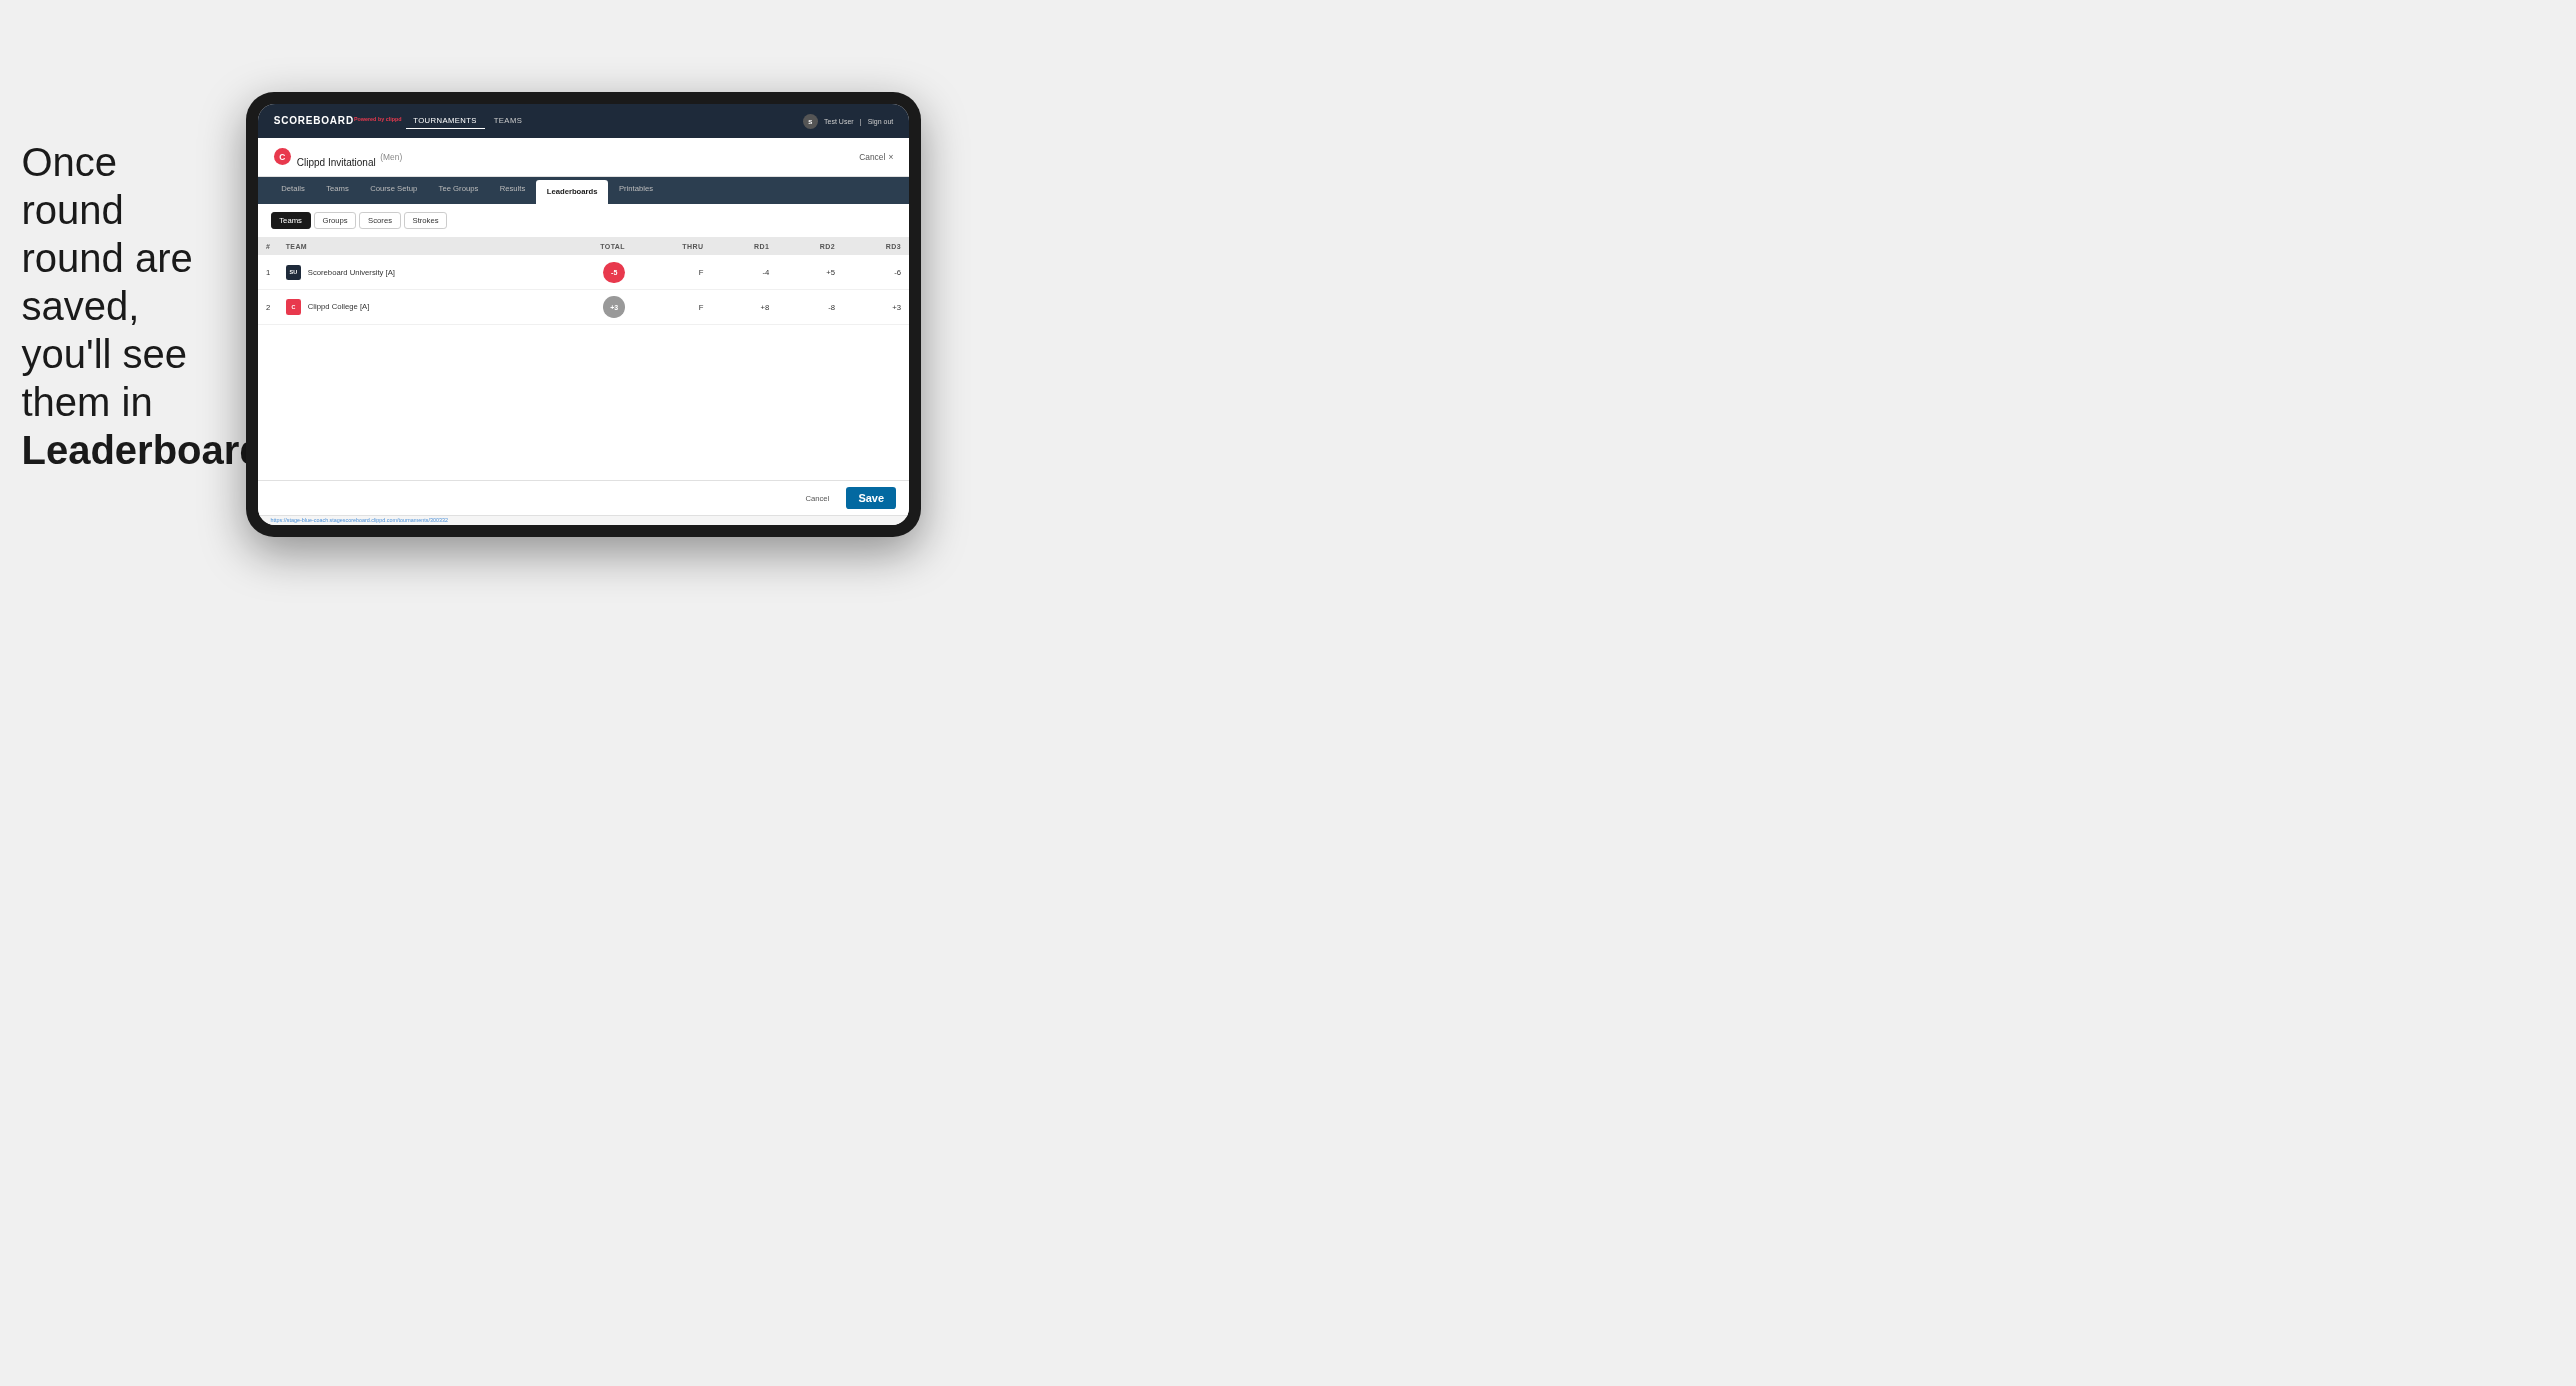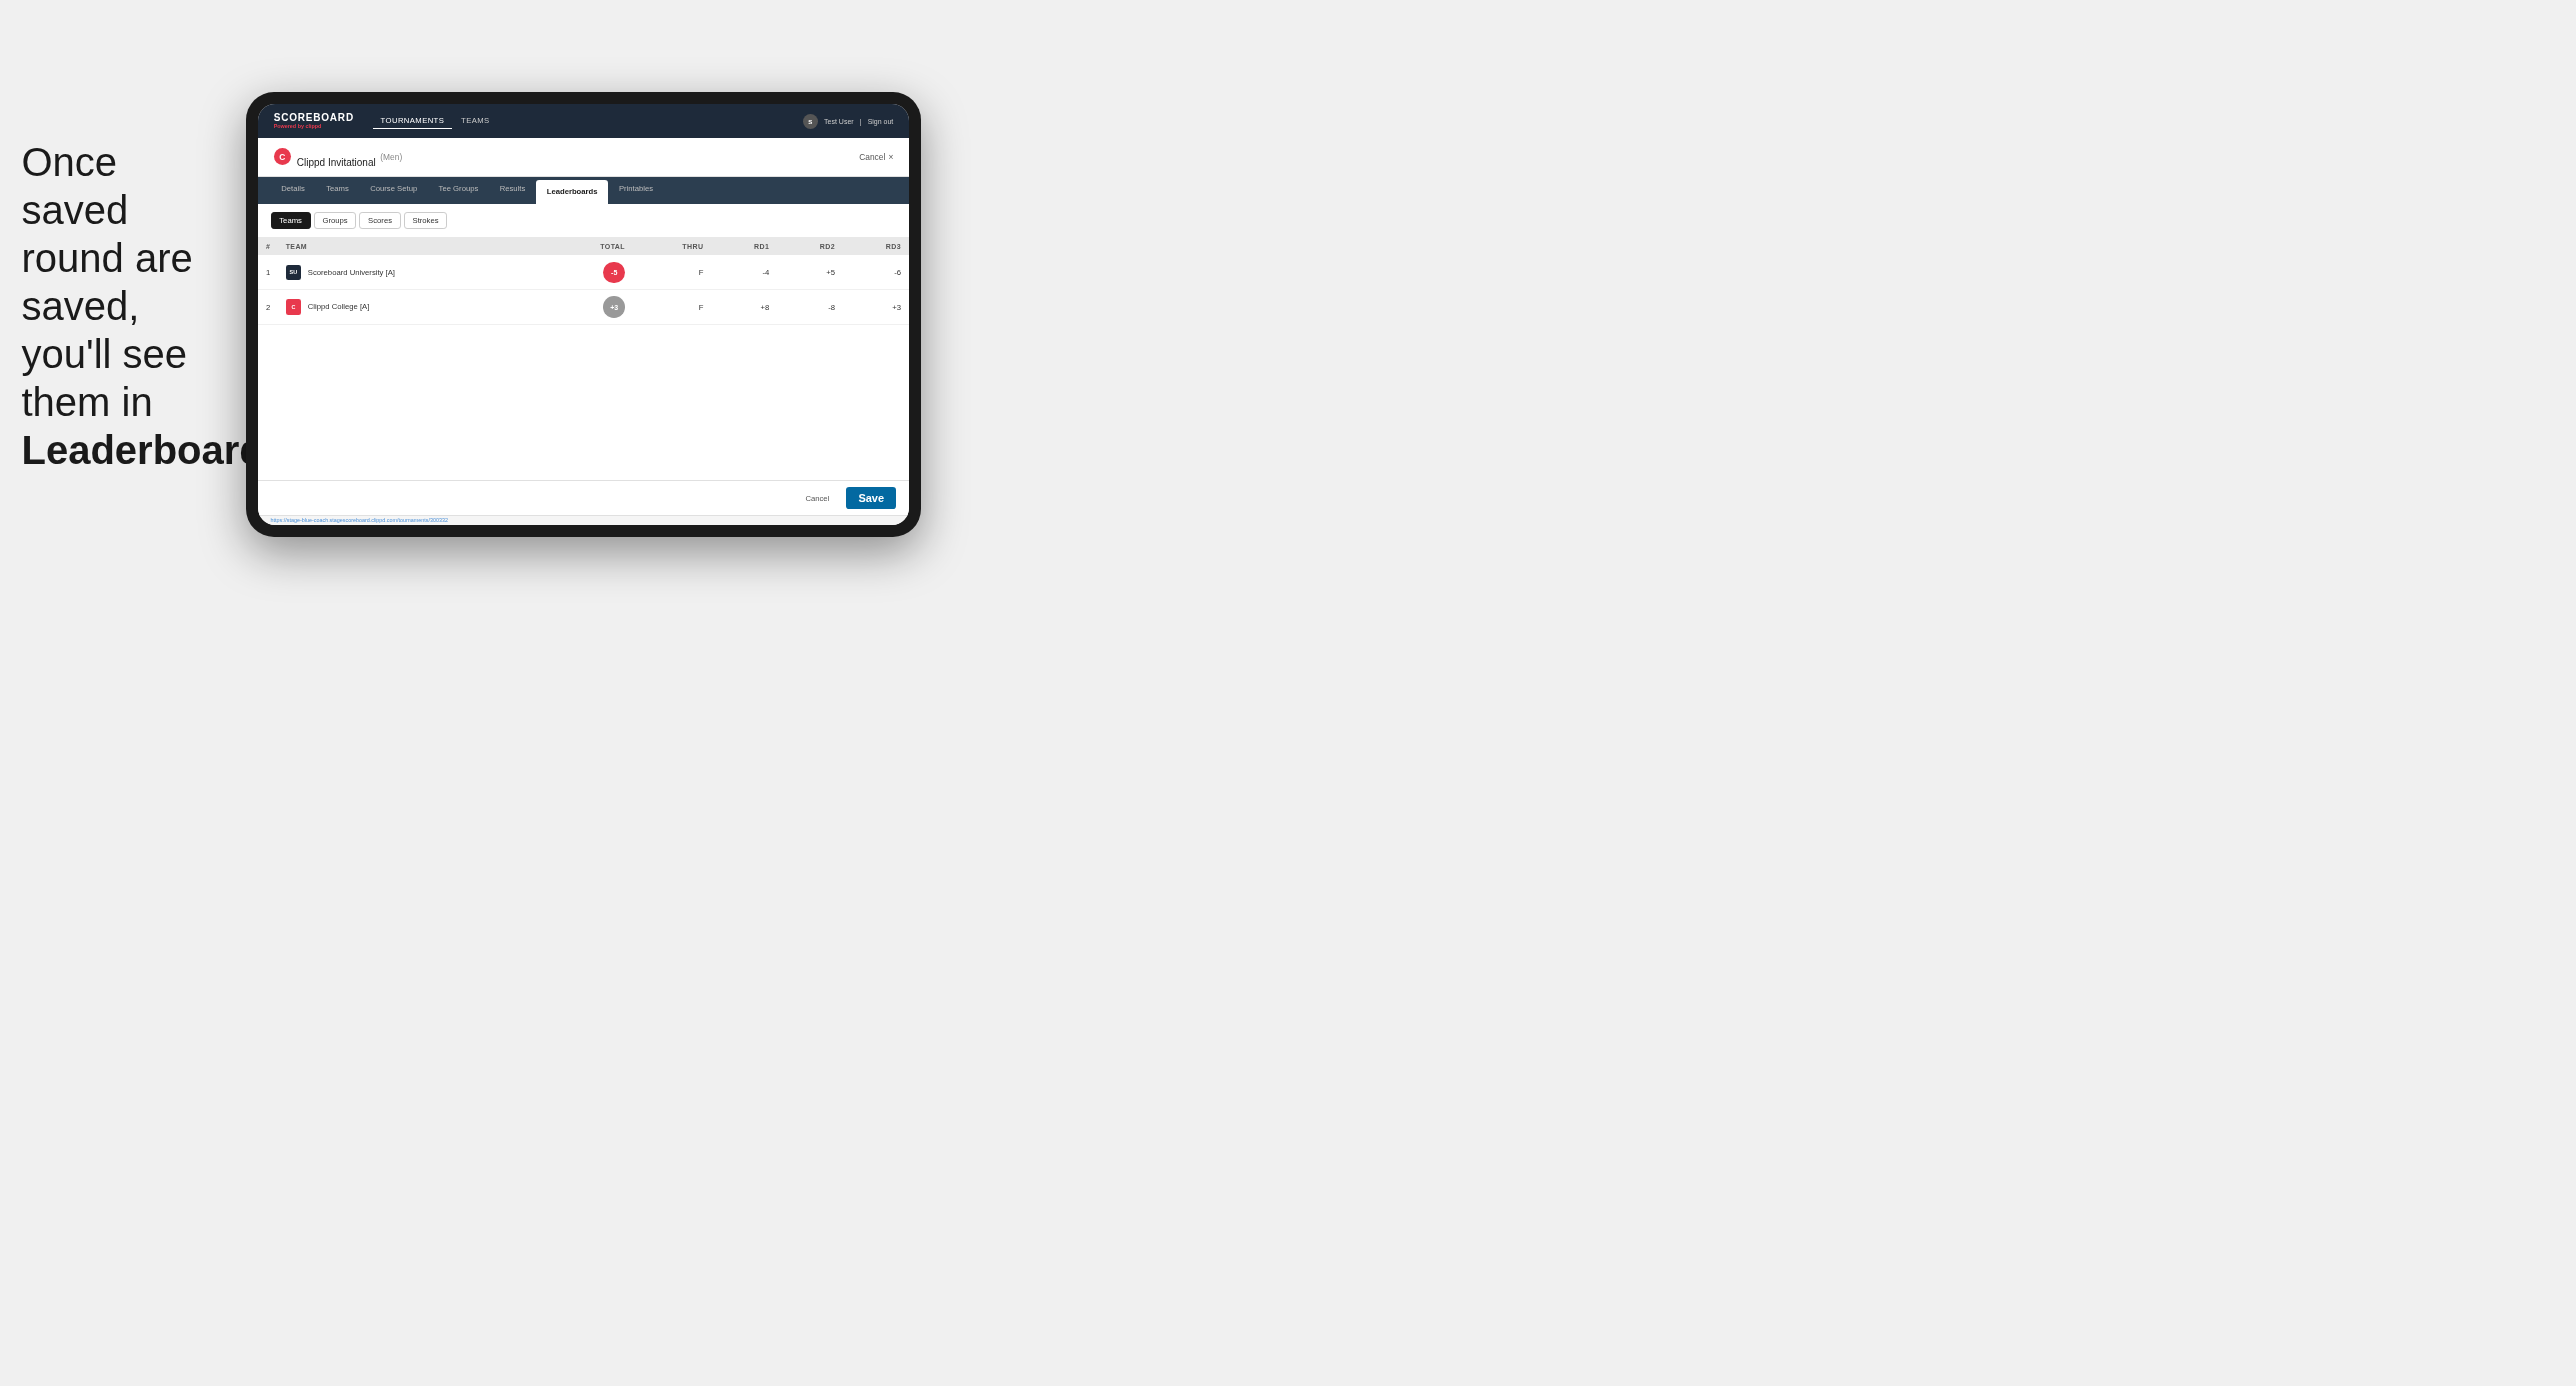--- a/index.html
+++ b/index.html
@@ -54,22 +54,22 @@
     .app-header {
       background: #1e2a3a;
       display: flex;
       align-items: center;
       padding: 0 15.4px;
       height: 34px;
       flex-shrink: 0;
     }
     .scoreboard-logo {
       display: flex;
-      flex-direction: column;
-      margin-right: 19px;
+      flex-direction: row;
+      margin-right: 4px;
     }
     .scoreboard-title {
       font-size: 10px;
       font-weight: 900;
       color: white;
       letter-spacing: 0.8px;
       text-transform: uppercase;
       line-height: 1;
     }
     .powered-by {
@@ -332,21 +332,21 @@
       font-size: 5.4px;
       color: #4a90d9;
       flex-shrink: 0;
       border-top: 0.8px solid #e0e0e0;
     }
   </style>
 </head>
 <body>
 
 <div class="left-text">
-  <span>Once saved</span><br>
+  <span>Once round</span><br>
   <span>round are</span><br>
   <span>saved, you'll see</span><br>
   <span>them in</span><br>
   <strong><span>Leaderboards</span><span>.</span></strong>
 </div>
 
 <div class="tablet">
   <div class="tablet-screen">
 
     <div class="app-header">

